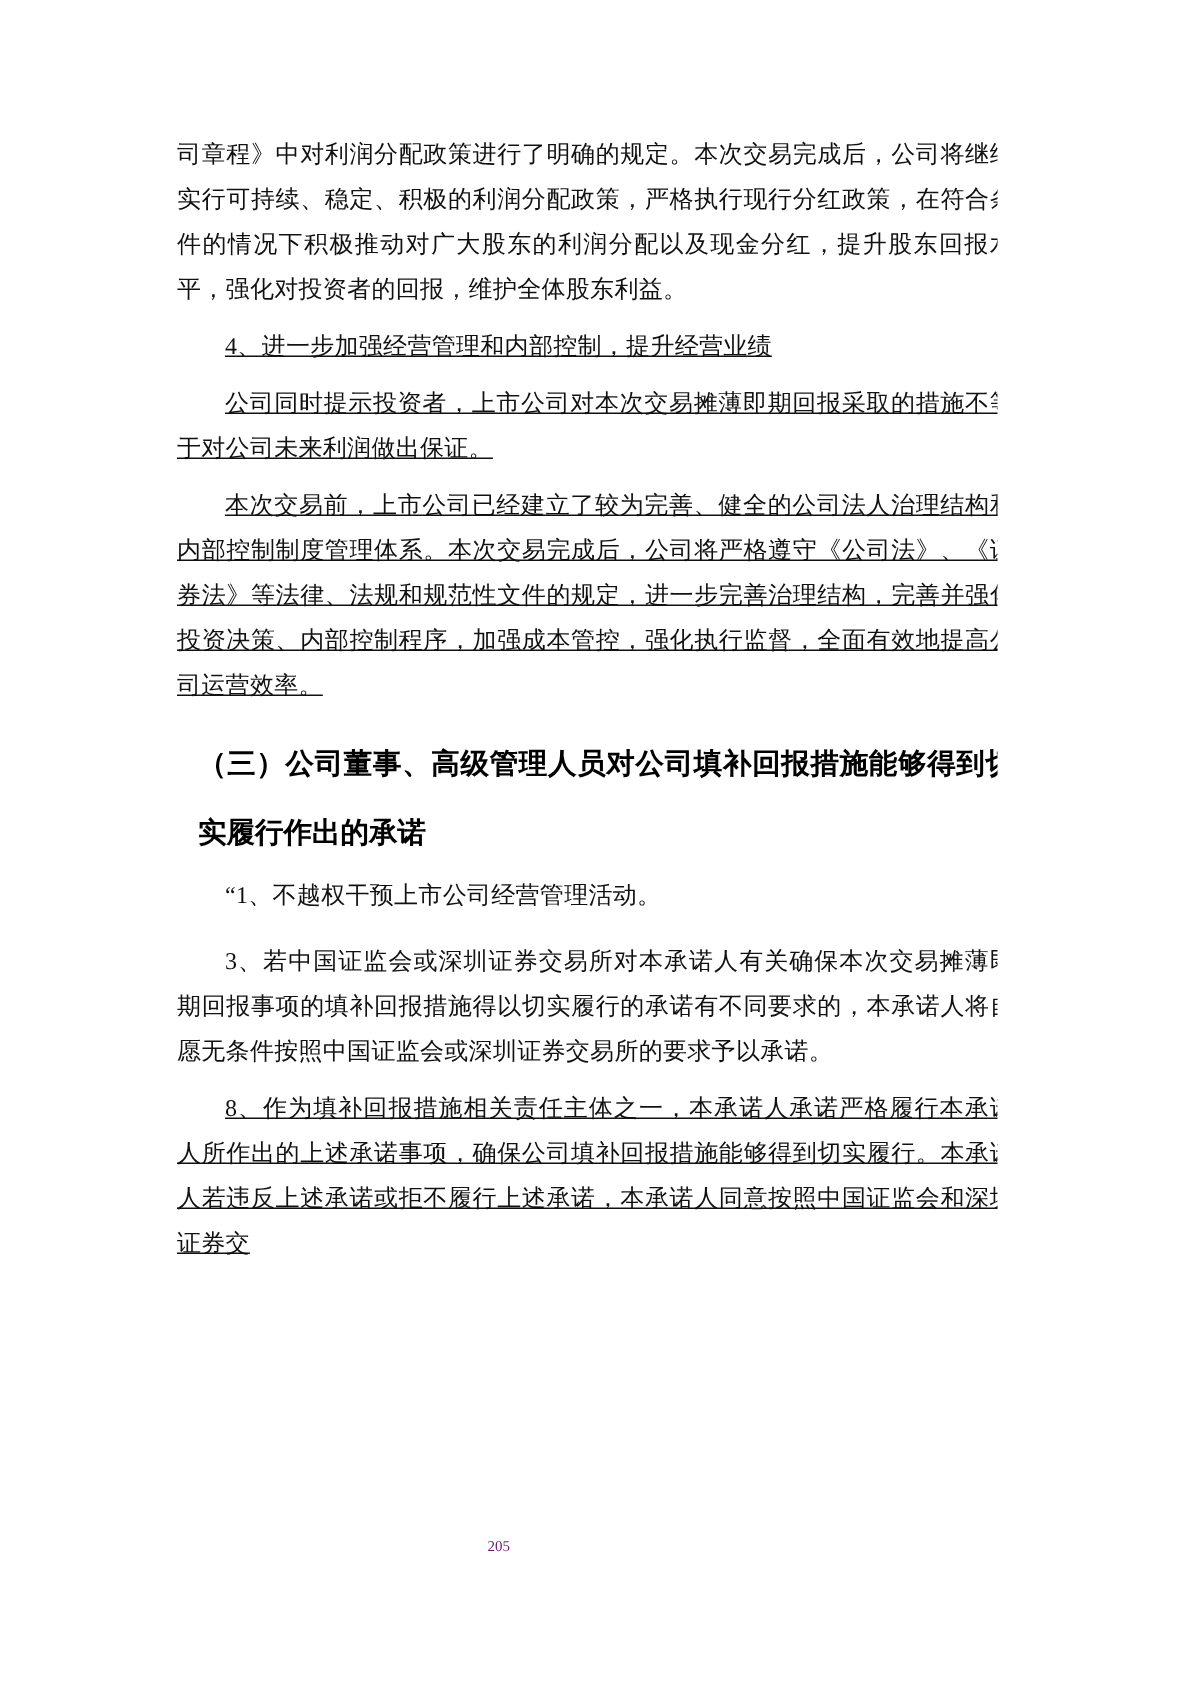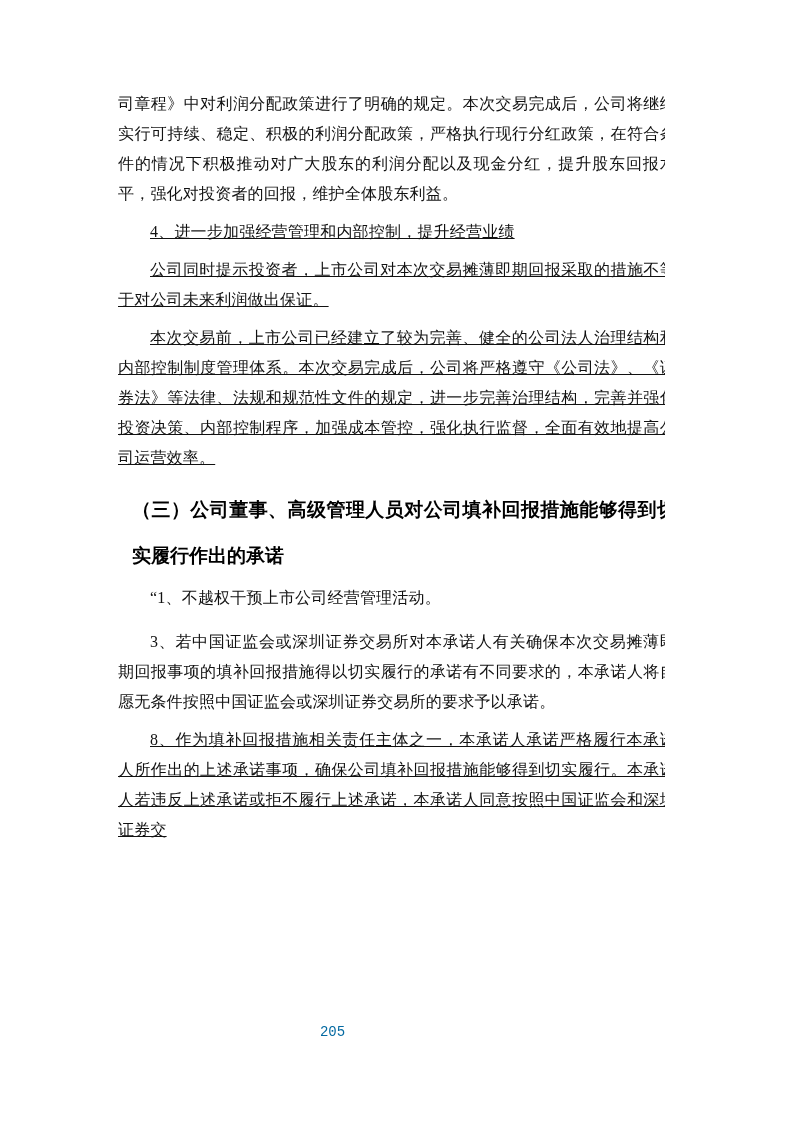--- a/index.html
+++ b/index.html
@@ -41,24 +41,23 @@
     line-height: 46px;
     text-align: justify;
     color: #000000;
   }
   .page-number {
     position: absolute;
     left: 0;
     right: 0;
     top: 1024px;
     text-align: center;
-    font-size: 14px;
+    font-size: 10px;
     line-height: 16px;
-    color: #0369a1;
-    font-family: Liberation Mono, monospace;
+    color: #701a75;
   }
 </style>
 </head>
 <body>
 
 <div class="page">
   <div class="content">
 
     <p class="para">司章程》中对利润分配政策进行了明确的规定。本次交易完成后，公司将继续实行可持续、稳定、积极的利润分配政策，严格执行现行分红政策，在符合条件的情况下积极推动对广大股东的利润分配以及现金分红，提升股东回报水平，强化对投资者的回报，维护全体股东利益。</p>
 

